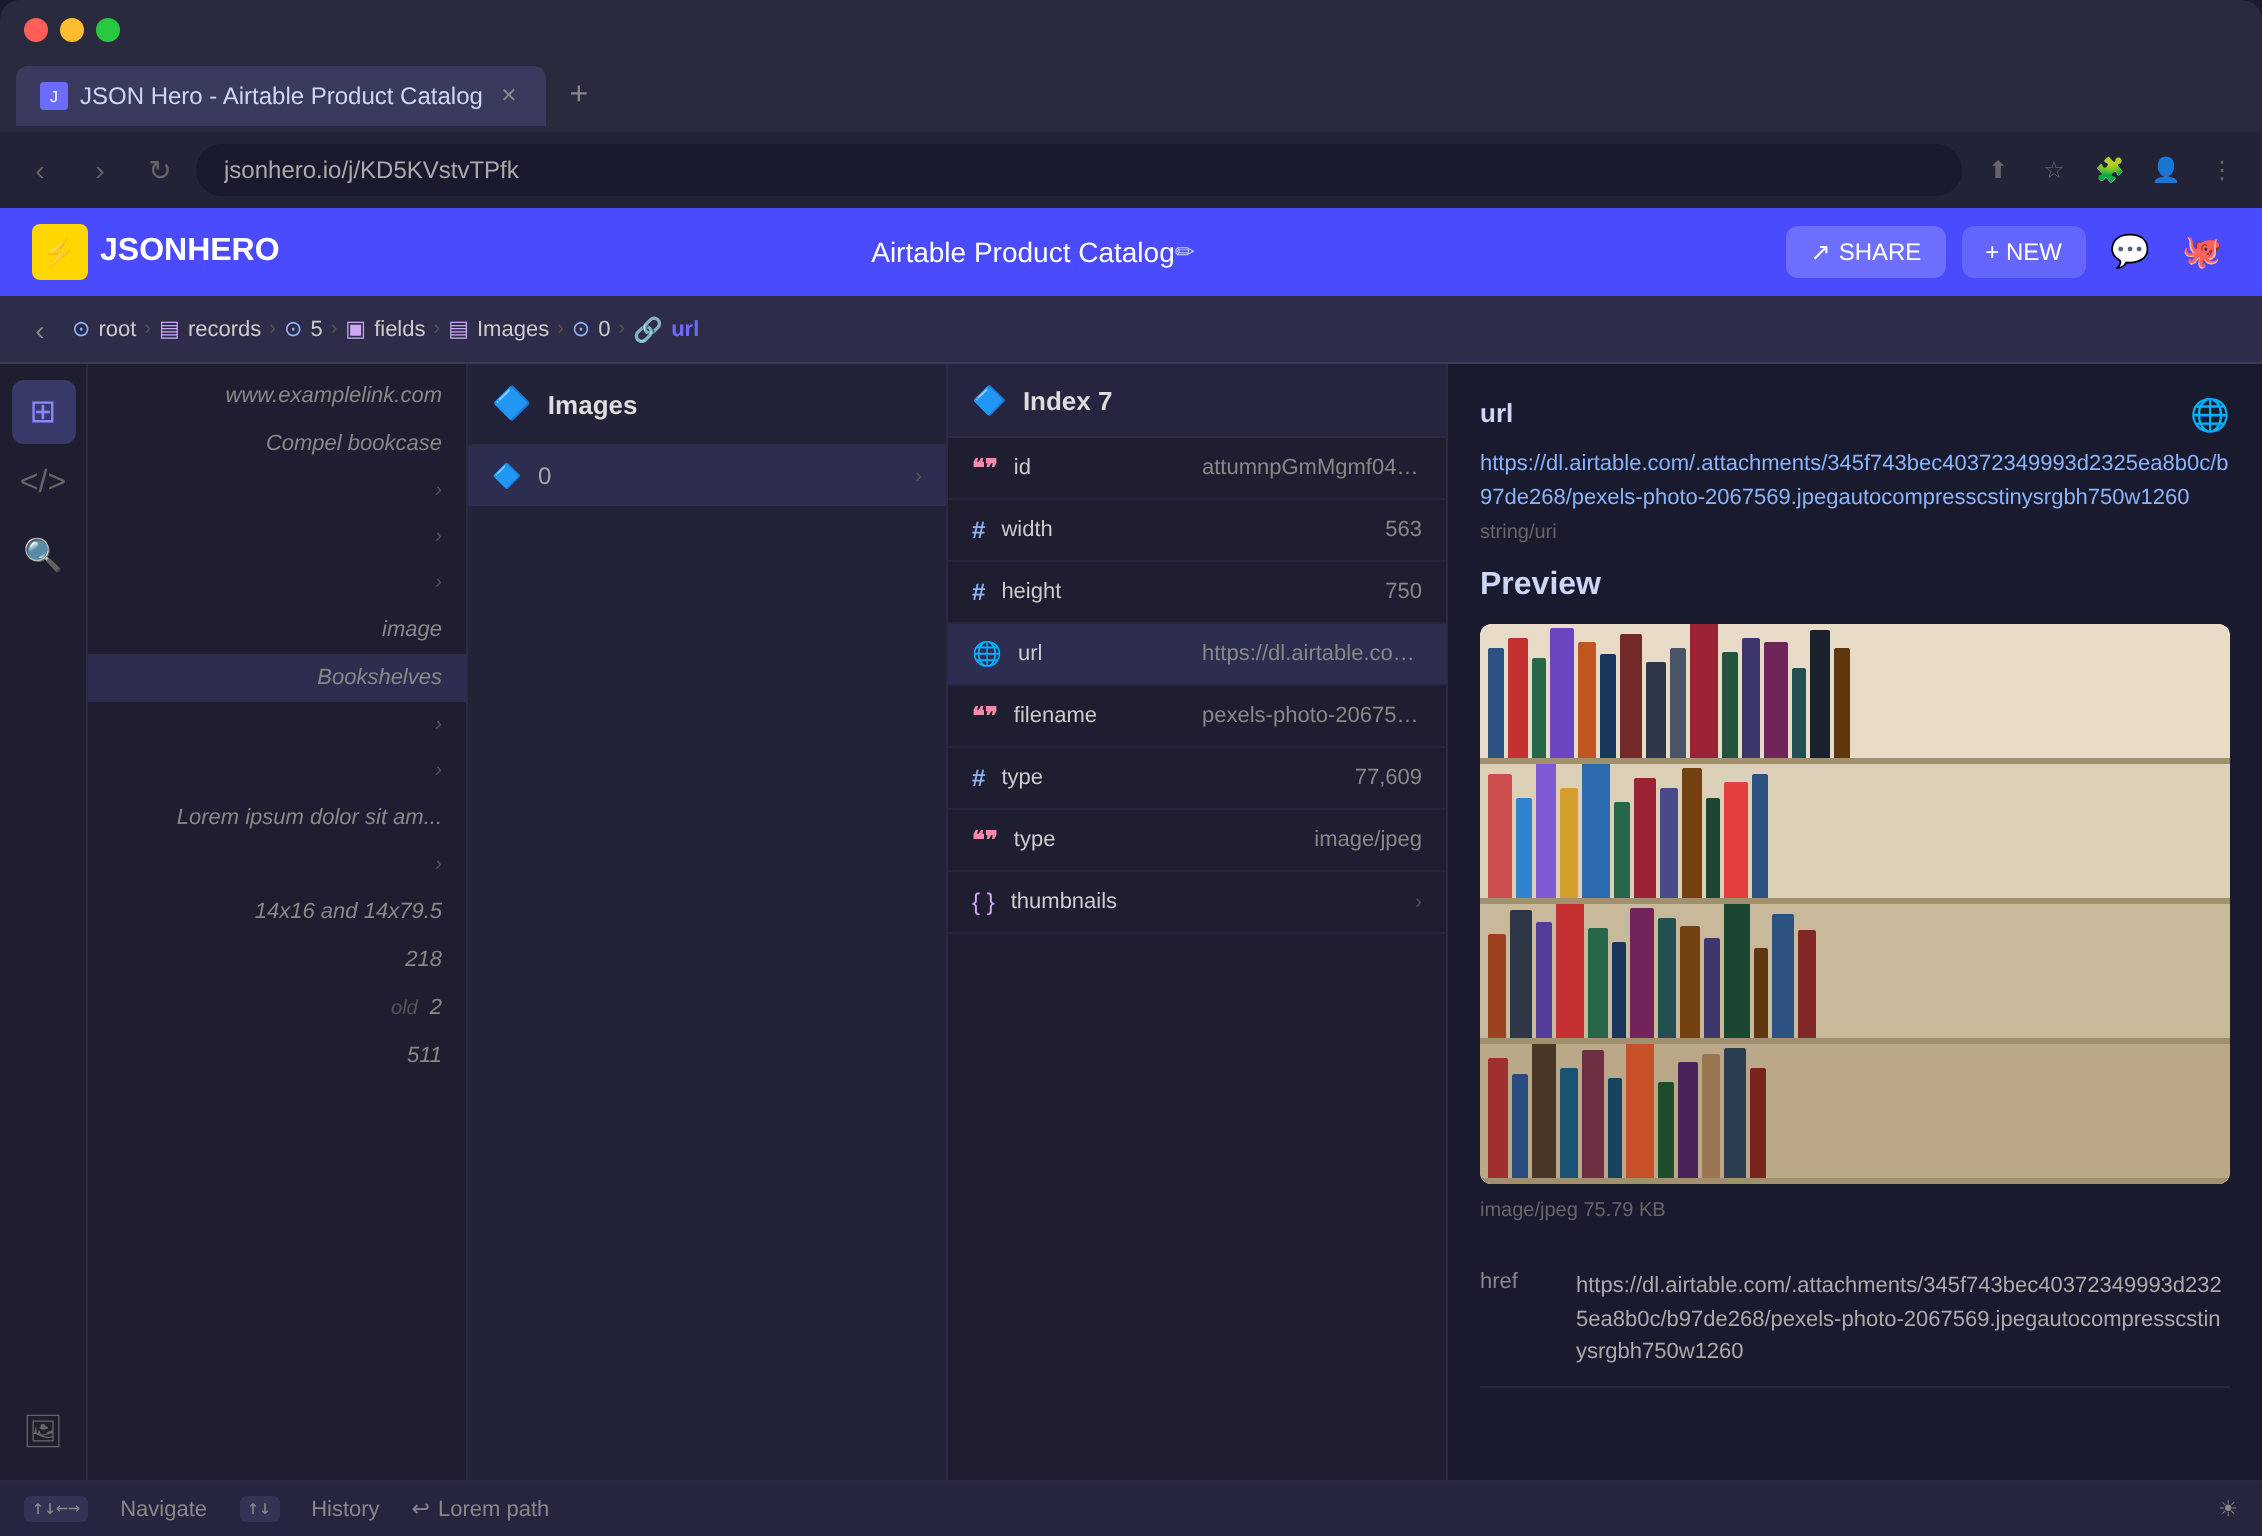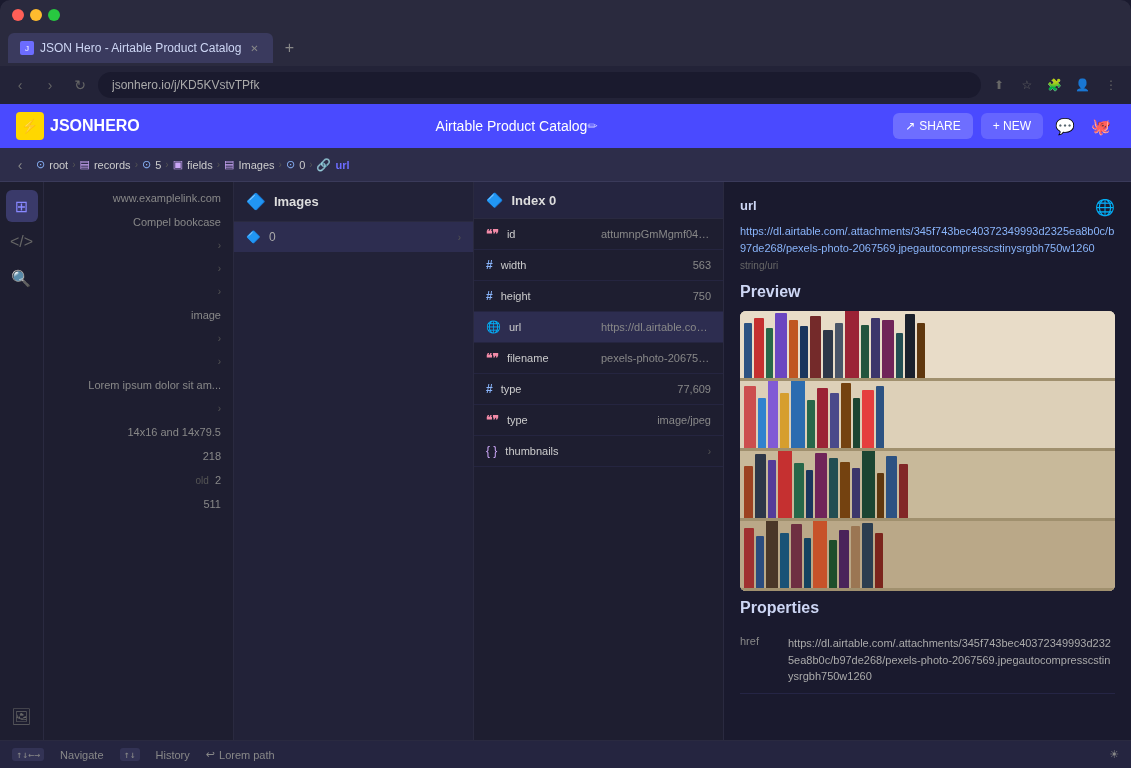--- a/index.html
+++ b/index.html
@@ -45,21 +45,21 @@
     
     .main-layout { display: flex; height: calc(768px - 30px - 36px - 38px - 44px - 34px - 28px); }
 
     
     .sidebar-icons { width: 44px; background: #1e1e30; display: flex; flex-direction: column; align-items: center; padding: 8px 0; gap: 4px; border-right: 1px solid #2a2a40; }
     .sidebar-icon { width: 32px; height: 32px; display: flex; align-items: center; justify-content: center; border-radius: 6px; color: #666; font-size: 16px; cursor: pointer; }
     .sidebar-icon.active { background: #3a3a6a; color: #8888ff; }
 
     
     .col-values { width: 190px; background: #1e1e30; border-right: 1px solid #2a2a40; overflow-y: auto; padding: 4px 0; }
-    .val-item { padding: 6px 12px; font-size: 11px; color: #888; text-align: center; cursor: pointer; display: flex; align-items: center; justify-content: flex-end; gap: 6px; }
+    .val-item { padding: 6px 12px; font-size: 11px; color: #888; text-align: center; cursor: pointer; display: flex; align-items: center; justify-content: flex-end; gap: 6px; font-style: italic; }
     .val-item-selected { background: #2d2d50; }
     .val-chevron { color: #555; font-size: 10px; }
 
     
     .col-panel { width: 240px; background: #222238; border-right: 1px solid #2a2a40; overflow-y: auto; }
     .panel-header { padding: 10px 12px; font-size: 13px; font-weight: 600; color: #ddd; display: flex; align-items: center; gap: 8px; border-bottom: 1px solid #2a2a40; }
     .panel-item { padding: 8px 12px; display: flex; align-items: center; justify-content: space-between; cursor: pointer; font-size: 12px; color: #aaa; }
     .panel-item.selected { background: #2d2d50; }
     .panel-item-left { display: flex; align-items: center; gap: 8px; }
 
@@ -218,20 +218,23 @@
     </div>
     <div class="val-item">
       <span class="val-chevron">›</span>
     </div>
     <div class="val-item">
       <span class="val-chevron">›</span>
     </div>
     <div class="val-item">
       <span>image</span>
     </div>
+    <div class="val-item val-item-selected">
+      <span>Bookshelves</span>
+    </div>
     <div class="val-item">
       <span class="val-chevron">›</span>
     </div>
     <div class="val-item">
       <span class="val-chevron">›</span>
     </div>
     <div class="val-item">
       <span>Lorem ipsum dolor sit am...</span>
     </div>
     <div class="val-item">
@@ -262,21 +265,21 @@
         <span style="color:#6c9ef8;">🔷</span>
         <span>0</span>
       </div>
       <span class="chevron-right">›</span>
     </div>
   </div>
 
   <div class="col-index">
     <div class="index-header">
       <span style="color:#6c9ef8;font-size:14px;">🔷</span>
-      <span>Index 0</span>
+      <span>Index 7</span>
     </div>
 
     <div class="index-row">
       <div class="index-row-left">
         <span class="type-icon-str">❝❞</span>
         <span class="index-row-key">id</span>
       </div>
       <span class="index-row-val">attumnpGmMgmf04Uz</span>
     </div>
 
@@ -410,22 +413,22 @@
           <div class="book" style="width:7px;height:50px;background:#154360;"></div>
           <div class="book" style="width:14px;height:70px;background:#c7522a;"></div>
           <div class="book" style="width:8px;height:48px;background:#1e4d2b;"></div>
           <div class="book" style="width:10px;height:58px;background:#4a235a;"></div>
           <div class="book" style="width:9px;height:62px;background:#9b7653;"></div>
           <div class="book" style="width:11px;height:65px;background:#2c3e50;"></div>
           <div class="book" style="width:8px;height:55px;background:#7b241c;"></div>
         </div>
       </div>
     </div>
-
-    <div class="detail-section-title">Properties</div>
+    <div class="image-meta">image/jpeg  75.79 KB</div>
+
     <div class="prop-row">
       <span class="prop-key">href</span>
       <span class="prop-val">https://dl.airtable.com/.attachments/345f743bec40372349993d2325ea8b0c/b97de268/pexels-photo-2067569.jpegautocompresscstinysrgbh750w1260</span>
     </div>
   </div>
 
 </div>
 
 <div class="bottom-bar">
   <div class="bottom-bar-item">

